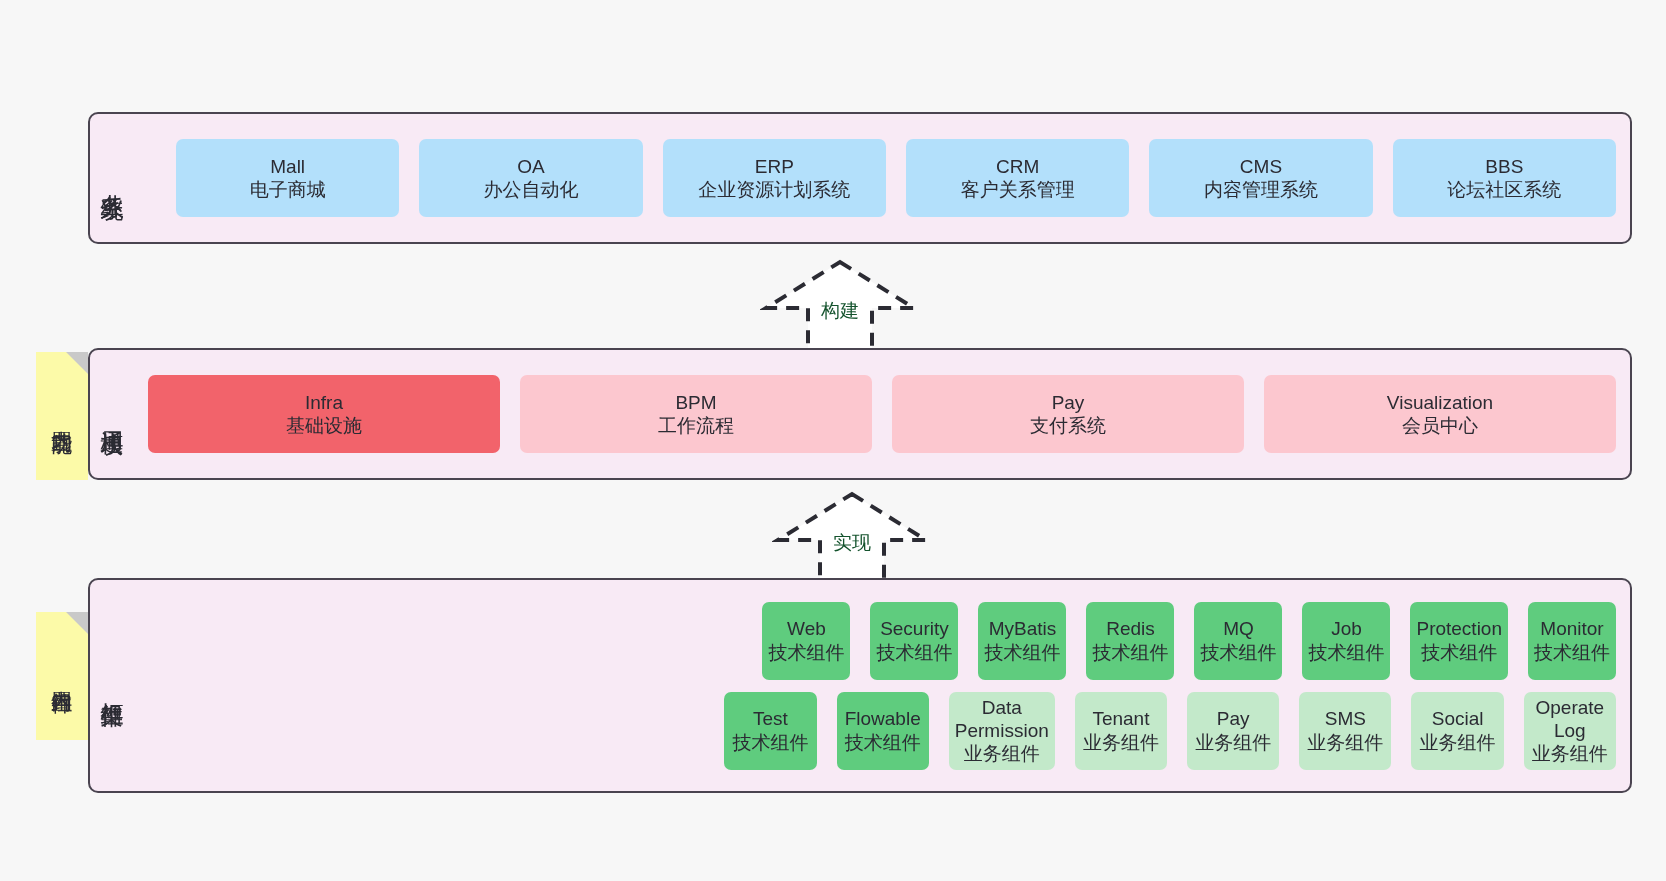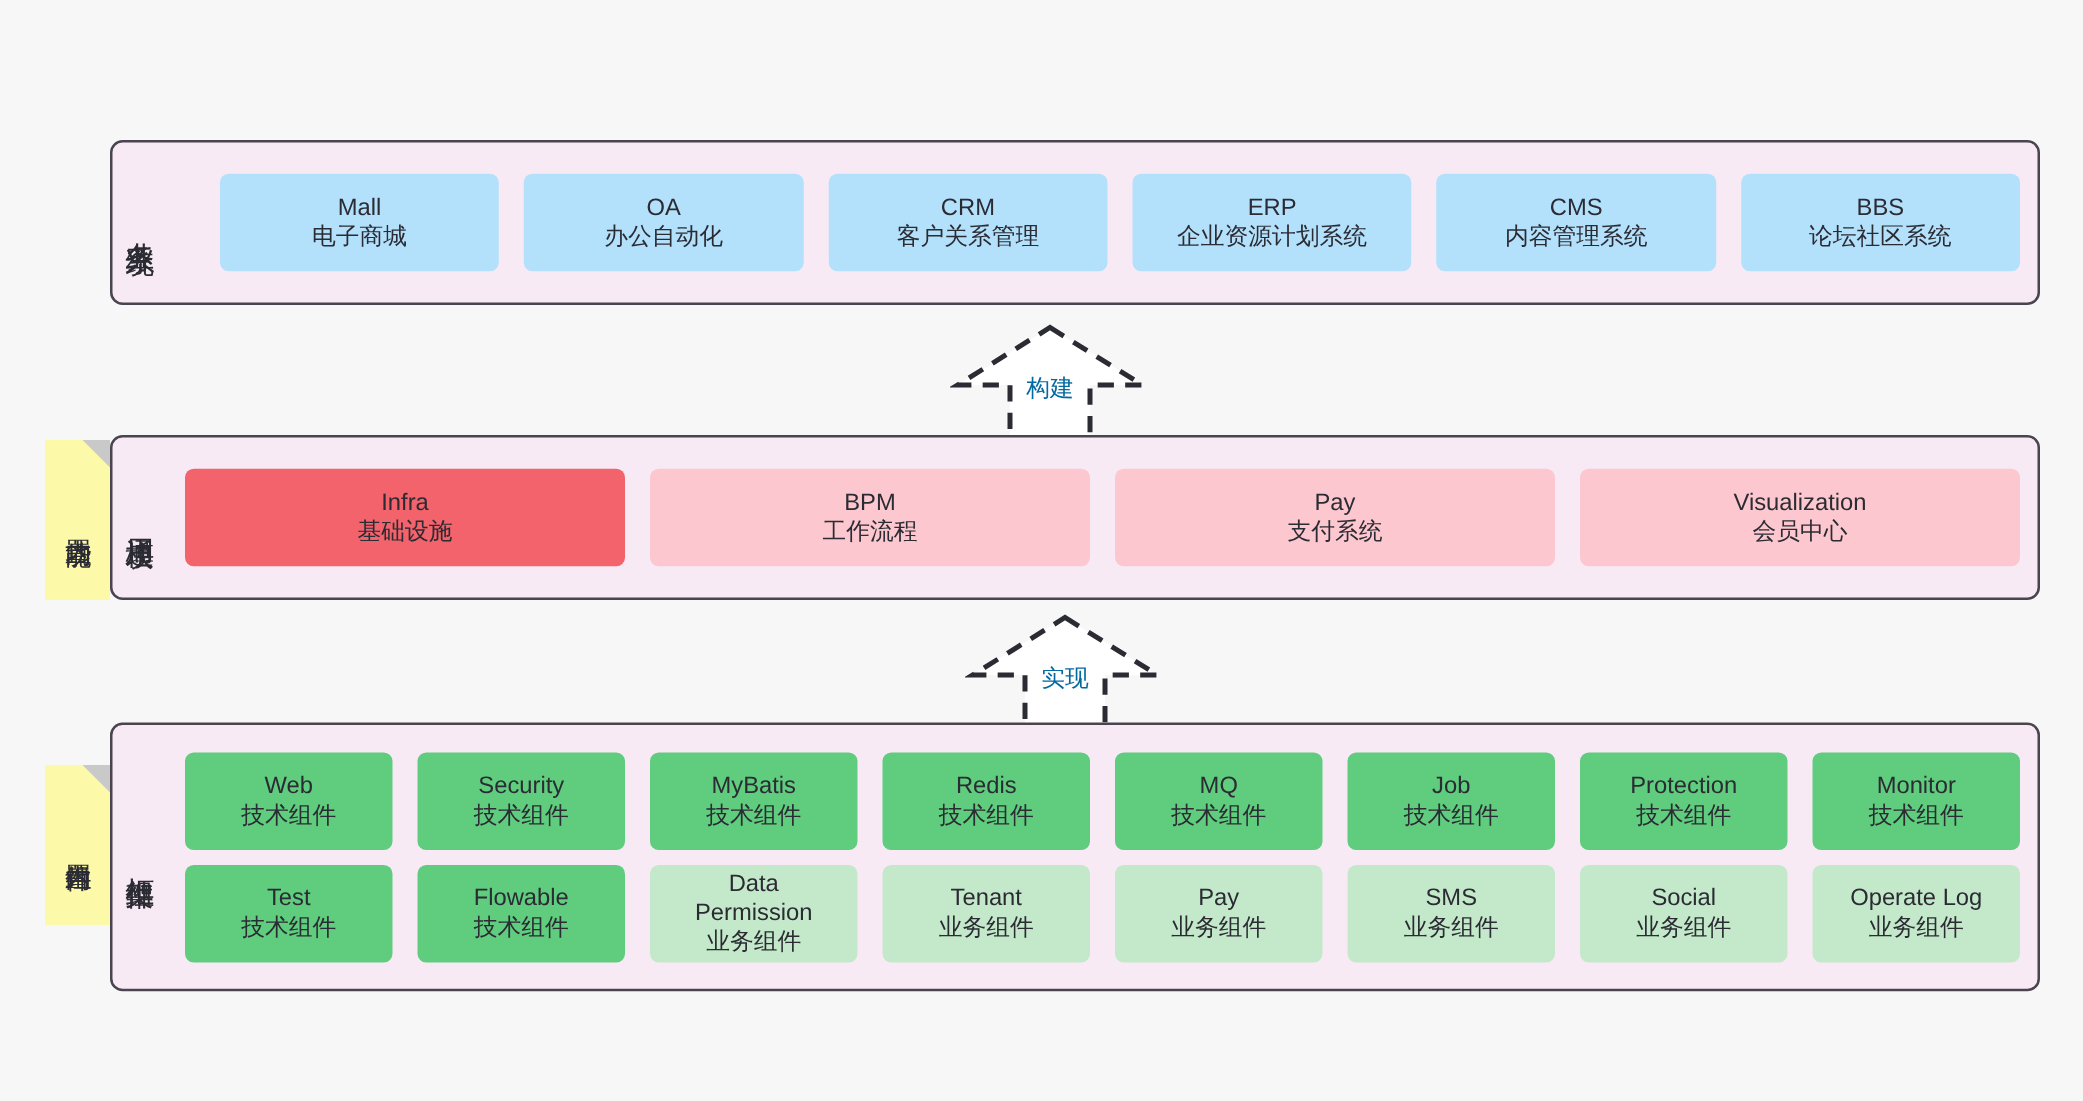--- a/index.html
+++ b/index.html
@@ -95,20 +95,21 @@
   #panel-common .card { height: 78px; }
 
   #panel-framework {
     left: 88px;  top: 578px;  width: 1544px; height: 215px;
   }
   #panel-framework .panel-body {
     padding: 0 4px;
     flex-direction: column;
     justify-content: center;
     gap: 12px;
+    align-items: flex-end;
   }
   #panel-framework .card-row { flex: 0 0 auto; }
   #panel-framework .card { height: 78px; }
 
   
   .note {
     position: absolute;
     background: #fcfaa8;
     box-sizing: border-box;
     display: flex;
@@ -141,21 +142,21 @@
     height: 96px;
   }
   .arrow svg { display: block; }
   .arrow .arrow-label {
     position: absolute;
     left: 0;
     right: 0;
     top: 40px;
     text-align: center;
     font-size: 19px;
-    color: #0369a1;
+    color: #14532d;
     user-select: none;
   }
   #arrow-build  { left: 760px; top: 258px; }
   #arrow-impl   { left: 772px; top: 490px; }
 </style>
 </head>
 <body>
 
 <div class="panel" id="panel-business">
   <div class="panel-label">业务系统</div>
@@ -163,26 +164,26 @@
     <div class="card-row">
         <div class="card c-blue">
           <div class="t-en">Mall</div>
           <div class="t-cn">电子商城</div>
         </div>
         <div class="card c-blue">
           <div class="t-en">OA</div>
           <div class="t-cn">办公自动化</div>
         </div>
         <div class="card c-blue">
+          <div class="t-en">ERP</div>
+          <div class="t-cn">企业资源计划系统</div>
+        </div>
+        <div class="card c-blue">
           <div class="t-en">CRM</div>
           <div class="t-cn">客户关系管理</div>
-        </div>
-        <div class="card c-blue">
-          <div class="t-en">ERP</div>
-          <div class="t-cn">企业资源计划系统</div>
         </div>
         <div class="card c-blue">
           <div class="t-en">CMS</div>
           <div class="t-cn">内容管理系统</div>
         </div>
         <div class="card c-blue">
           <div class="t-en">BBS</div>
           <div class="t-cn">论坛社区系统</div>
         </div>
       </div>

